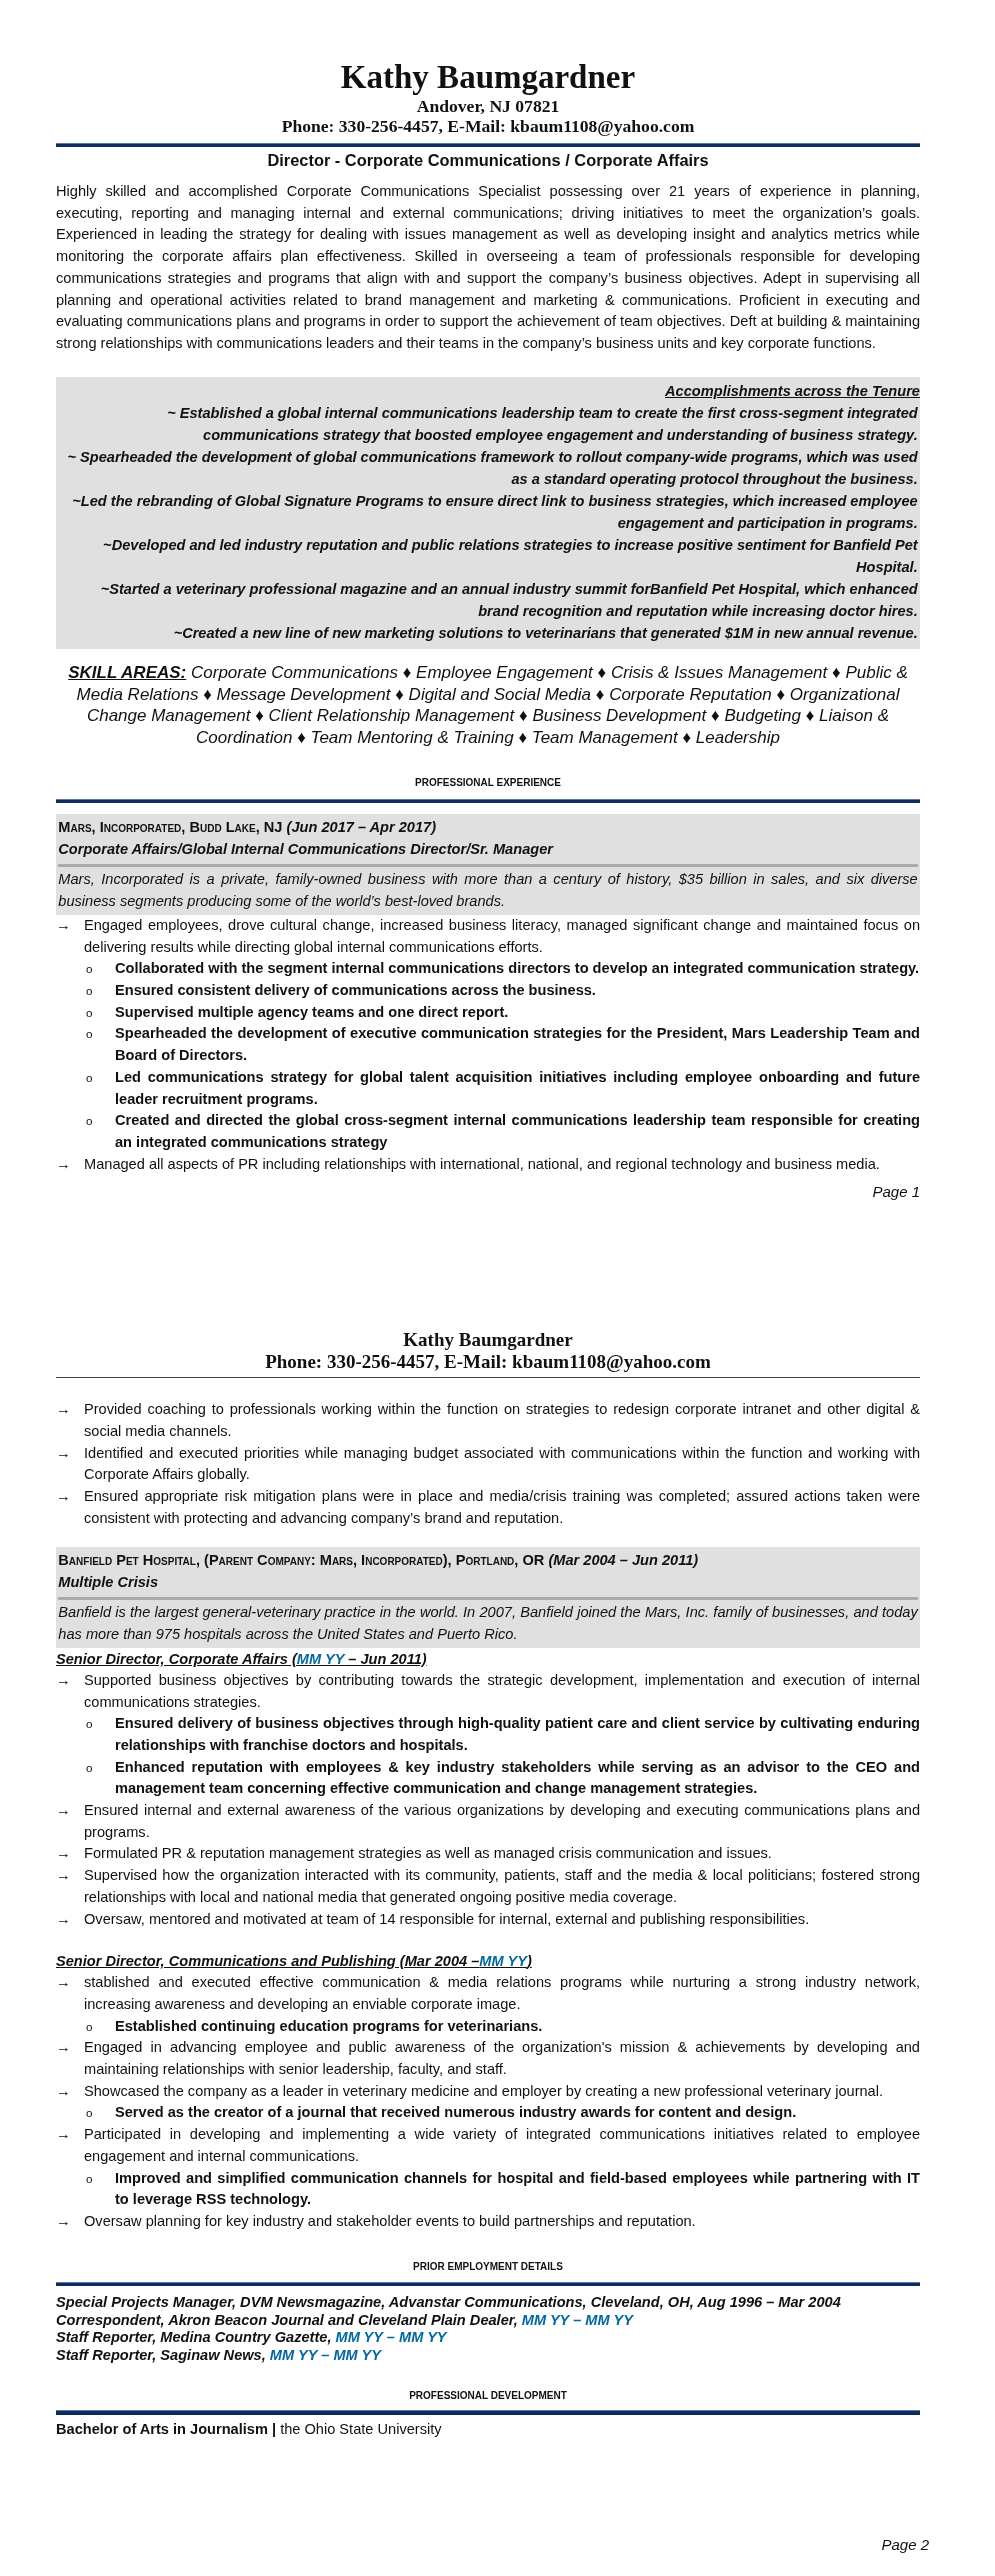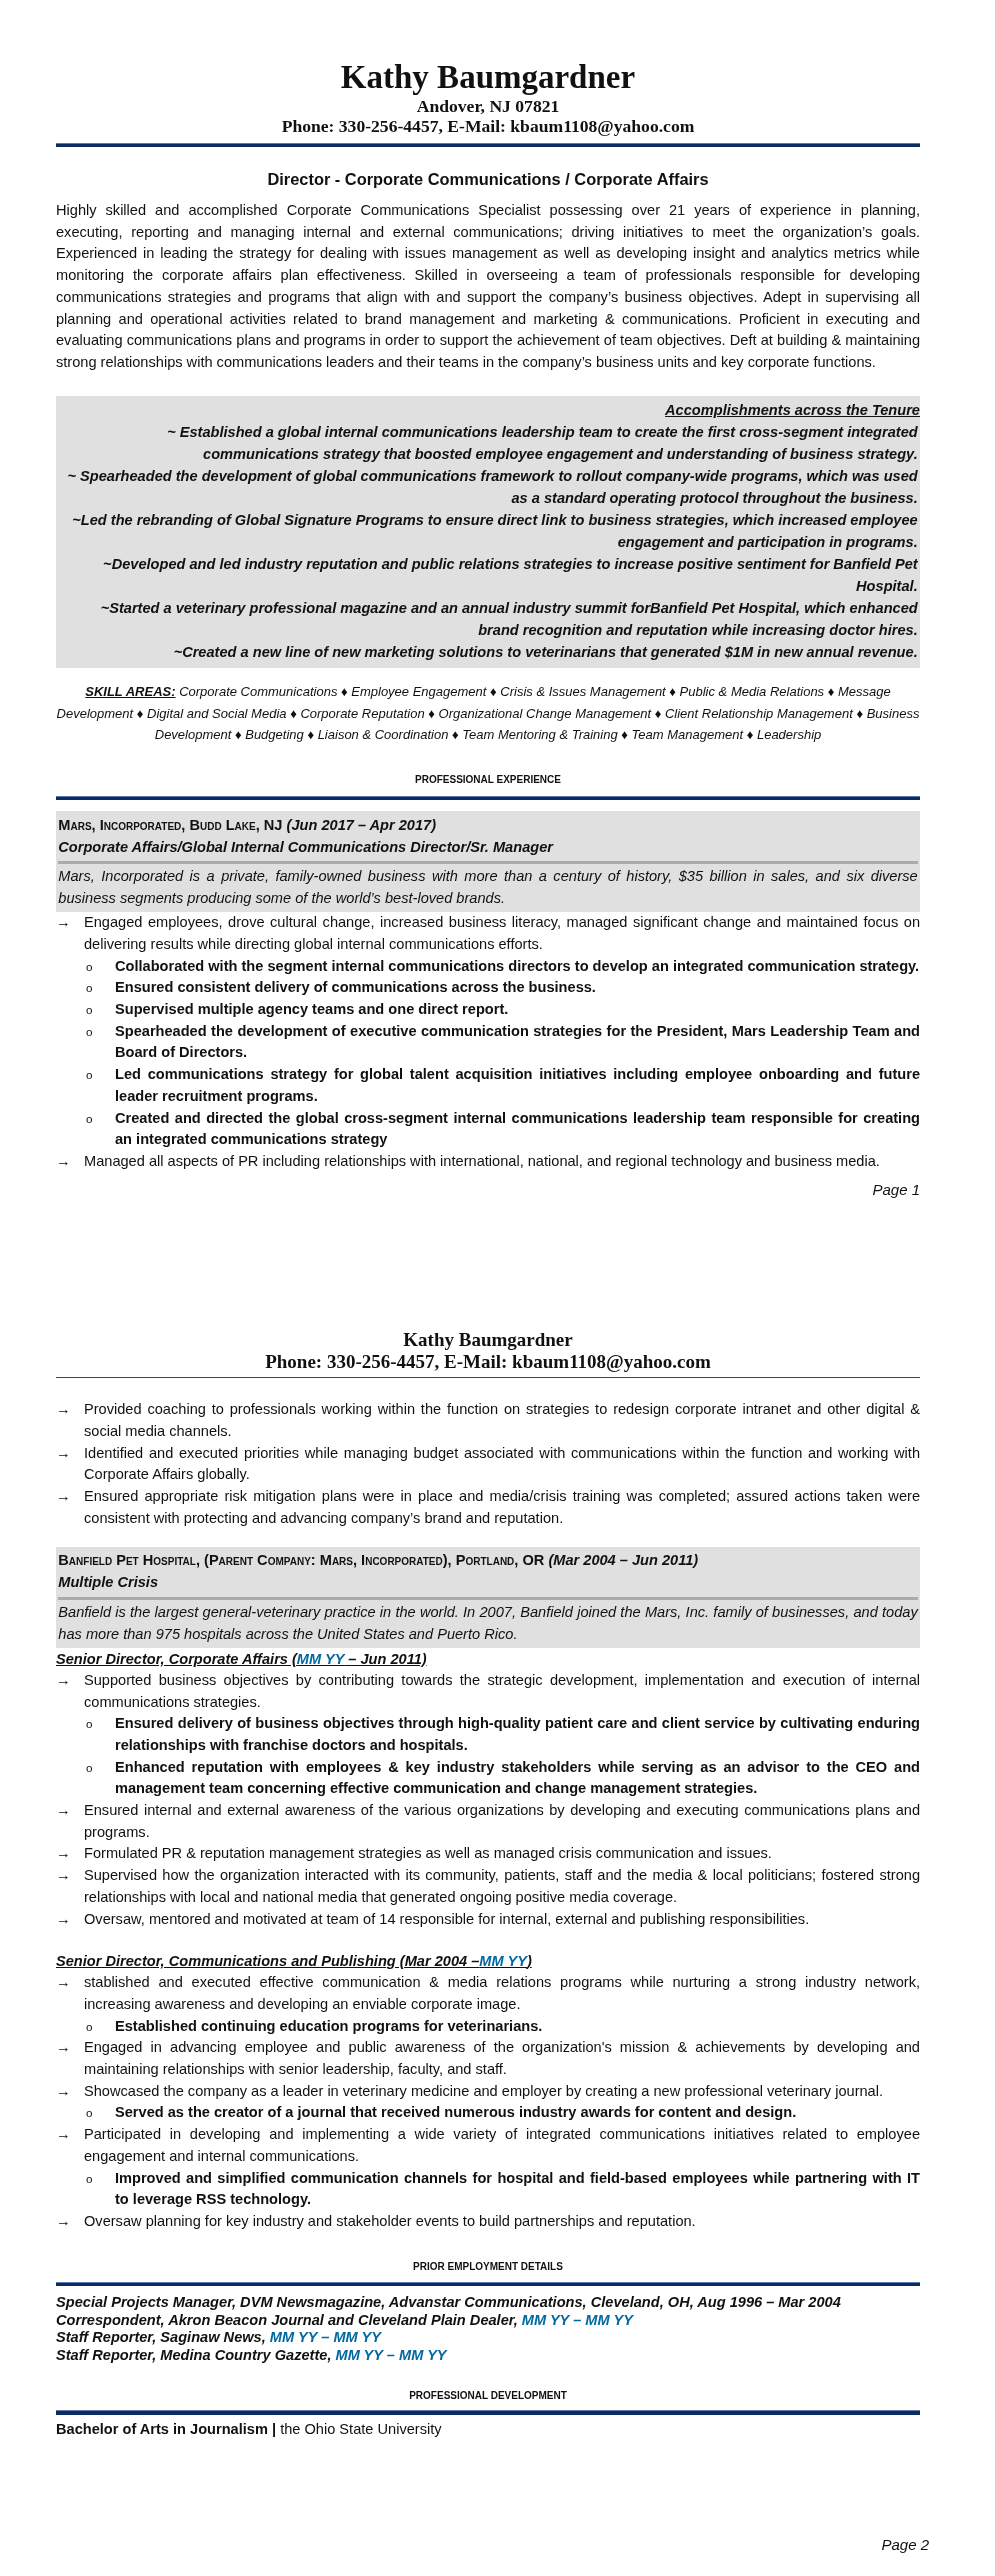--- a/index.html
+++ b/index.html
@@ -10,21 +10,21 @@
   .addr { font-size: 17.6px; line-height: 20px; }
   .contact { font-size: 17.6px; line-height: 21px; }
   .name-sm { font-size: 19px; line-height: 22px; }
   .rule-blue { height: 3.5px; background: #0d2b5e; border-top: 0.6px solid #5a7ab0; }
   .rule-dark { height: 1.8px; background: #444; }
   .title { text-align: center; font-weight: bold; font-size: 16.4px; line-height: 23.4px; }
   p.just { text-align: justify; font-size: 14.6px; line-height: 21.7px; margin: 0; }
   .acc-box { background: #e0e0e0; padding: 3.5px 0 4.7px; text-align: center; }
   .acc-head { font-weight: bold; font-style: italic; text-decoration: underline; font-size: 14.6px; line-height: 22px; }
   .acc-item { font-weight: bold; font-style: italic; font-size: 14.6px; line-height: 22px; padding: 0 2.3px; }
-  .skills { text-align: center; font-style: italic; font-size: 13px; line-height: 21.7px; }
+  .skills { text-align: center; font-style: italic; font-size: 17px; line-height: 21.7px; }
   .skills .lbl { font-weight: bold; text-decoration: underline; }
   .sec-head { text-align: center; font-weight: bold; font-size: 10px; line-height: 22px; }
   .job-box { background: #e0e0e0; padding: 2.3px 2.3px; }
   .job-co { font-weight: bold; font-size: 14.6px; line-height: 22px; }
   .job-co .sc { font-variant: small-caps; }
   .job-co .dates { font-style: italic; }
   .job-role { font-weight: bold; font-style: italic; font-size: 14.6px; line-height: 22px; }
   .job-sep { height: 2.9px; background: #aaa; margin: 3.5px 0 2.3px; }
   .job-desc { font-style: italic; font-size: 14.6px; line-height: 21.7px; text-align: justify; }
   ul.arrow { list-style: none; margin: 0; padding: 0; }
@@ -40,21 +40,21 @@
   .pageno { text-align: right; font-style: italic; font-size: 15px; line-height: 20px; }
 </style>
 </head>
 <body>
 
 <div class="page" style="top:59px;">
   <div class="serif name-lg">Kathy Baumgardner</div>
   <div class="serif addr">Andover, NJ 07821</div>
   <div class="serif contact">Phone: 330-256-4457, E-Mail: kbaum1108@yahoo.com</div>
   <div class="rule-blue" style="margin-top:5.9px;"></div>
-  <div class="title" style="margin-top:21px;">Director - Corporate Communications / Corporate Affairs</div>
+  <div class="title" style="margin-top:2px;">Director - Corporate Communications / Corporate Affairs</div>
   <p class="just" style="margin-top:8.2px;">Highly skilled and accomplished Corporate Communications Specialist possessing over 21 years of experience in planning, executing, reporting and managing internal and external communications; driving initiatives to meet the organization’s goals. Experienced in leading the strategy for dealing with issues management as well as developing insight and analytics metrics while monitoring the corporate affairs plan effectiveness. Skilled in overseeing a team of professionals responsible for developing communications strategies and programs that align with and support the company’s business objectives. Adept in supervising all planning and operational activities related to brand management and marketing &amp; communications. Proficient in executing and evaluating communications plans and programs in order to support the achievement of team objectives. Deft at building &amp; maintaining strong relationships with communications leaders and their teams in the company’s business units and key corporate functions.</p>
 
   <div class="acc-box" style="margin-top:22px;text-align:right;">
     <div class="acc-head">Accomplishments across the Tenure</div>
     <div class="acc-item">~ Established a global internal communications leadership team to create the first cross-segment integrated communications strategy that boosted employee engagement and understanding of business strategy.</div>
     <div class="acc-item">~ Spearheaded the development of global communications framework to rollout company-wide programs, which was used as a standard operating protocol throughout the business.</div>
     <div class="acc-item">~Led the rebranding of Global Signature Programs to ensure direct link to business strategies, which increased employee engagement and participation in programs.</div>
     <div class="acc-item">~Developed and led industry reputation and public relations strategies to increase positive sentiment for Banfield Pet Hospital.</div>
     <div class="acc-item">~Started a veterinary professional magazine and an annual industry summit forBanfield Pet Hospital, which enhanced brand recognition and reputation while increasing doctor hires.</div>
     <div class="acc-item">~Created a new line of new marketing solutions to veterinarians that generated $1M in new annual revenue.</div>
@@ -153,22 +153,22 @@
   </ul>
   <ul class="arrow">
     <li><span class="mk">→</span><span>Oversaw planning for key industry and stakeholder events to build partnerships and reputation.</span></li>
   </ul>
 
   <div class="sec-head" style="margin-top:23.4px;">PRIOR EMPLOYMENT DETAILS</div>
   <div class="rule-blue" style="margin-top:3.5px;"></div>
   <div style="margin-top:8.2px;">
     <div class="prior"><span>Special Projects Manager, DVM Newsmagazine, Advanstar Communications, Cleveland, OH, Aug 1996 – Mar 2004</span><span class="ph"></span></div>
     <div class="prior"><span>Correspondent, Akron Beacon Journal and Cleveland Plain Dealer, </span><span class="ph">MM YY – MM YY</span></div>
+    <div class="prior"><span>Staff Reporter, Medina Country Gazette, </span><span class="ph">MM YY – MM YY</span></div>
     <div class="prior"><span>Staff Reporter, Saginaw News, </span><span class="ph">MM YY – MM YY</span></div>
-    <div class="prior"><span>Staff Reporter, Medina Country Gazette, </span><span class="ph">MM YY – MM YY</span></div>
   </div>
 
   <div class="sec-head" style="margin-top:20px;">PROFESSIONAL DEVELOPMENT</div>
   <div class="rule-blue" style="margin-top:3.5px;"></div>
   <div class="edu" style="margin-top:4.7px;"><b>Bachelor of Arts in Journalism</b><b> | </b><span>the Ohio State University</span></div>
 </div>
 
 <div class="pageno" style="position:absolute; right:66px; top:2535px;">Page 2</div>
 
 

